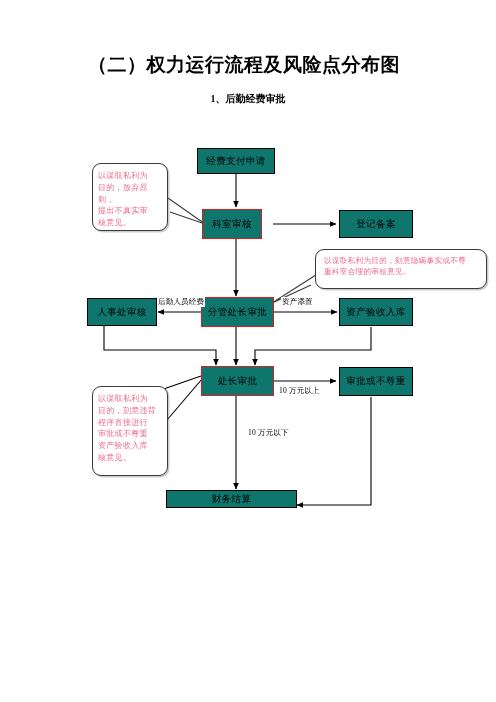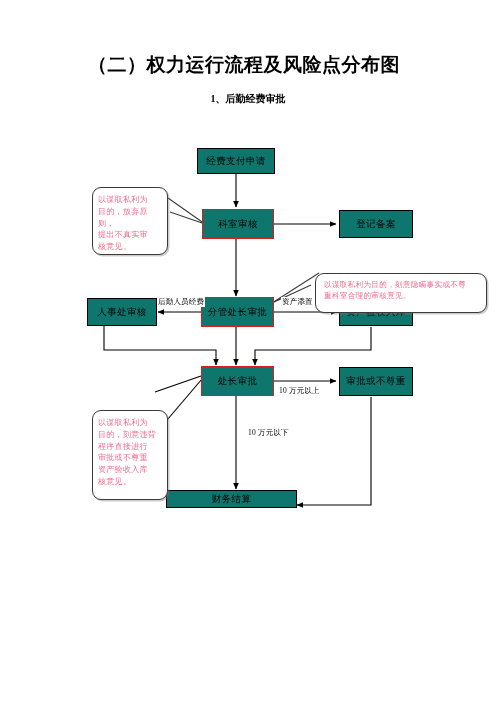--- a/index.html
+++ b/index.html
@@ -78,21 +78,20 @@
     box-sizing: border-box;
     border: 1.1px solid #3b3b3b;
     border-radius: 9px;
     background: #ffffff;
     color: #f06c8c;
     font-size: 8px;
     line-height: 1.48;
     letter-spacing: 0.3px;
     padding: 6px 5px;
     box-shadow: 1.5px 1.5px 0 rgba(120,120,120,0.38);
-    margin-top: 24px;
   }
   .callout.wide {
     font-size: 7.6px;
     line-height: 1.5;
     padding: 5px 8px;
   }
   .callout span { display: block; }
 </style>
 </head>
 <body>
@@ -136,21 +135,21 @@
     <path d="M 319 273 L 272 303 L 311 285" fill="#ffffff" stroke="#3b3b3b" stroke-width="1.1" stroke-linejoin="round"></path>
 
     <path d="M 155 392 L 201 376" fill="none" stroke="#000000" stroke-width="1.1"></path>
     <path d="M 150 440 L 202 379" fill="none" stroke="#000000" stroke-width="1.1"></path>
   </svg>
 
   <div class="node black" style="left:197px; top:148px; width:78px; height:26px;">
     <span>经费支付申请</span>
   </div>
 
-  <div class="node red" style="left:202px; top:209px; width:72px; height:30px;">
+  <div class="node red" style="left:202px; top:209px; width:60px; height:30px;">
     <span>科室审核</span>
   </div>
 
   <div class="node black" style="left:339px; top:210px; width:74px; height:28px;">
     <span>登记备案</span>
   </div>
 
   <div class="node black" style="left:87px; top:298px; width:70px; height:28px;">
     <span>人事处审核</span>
   </div>

